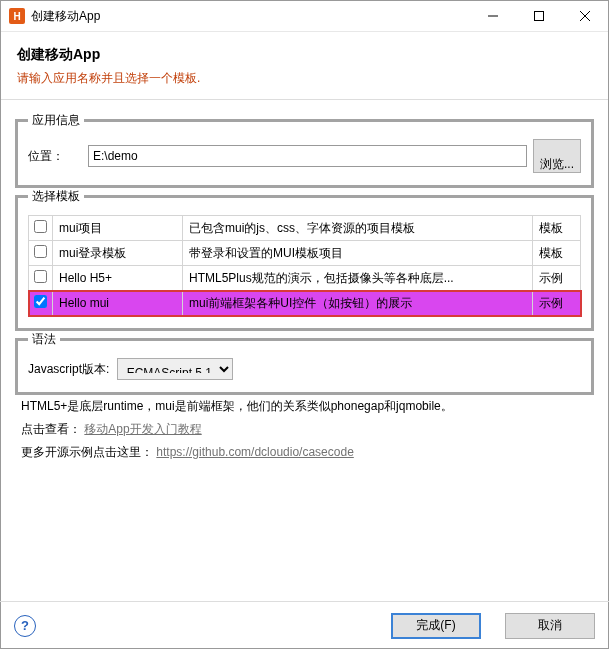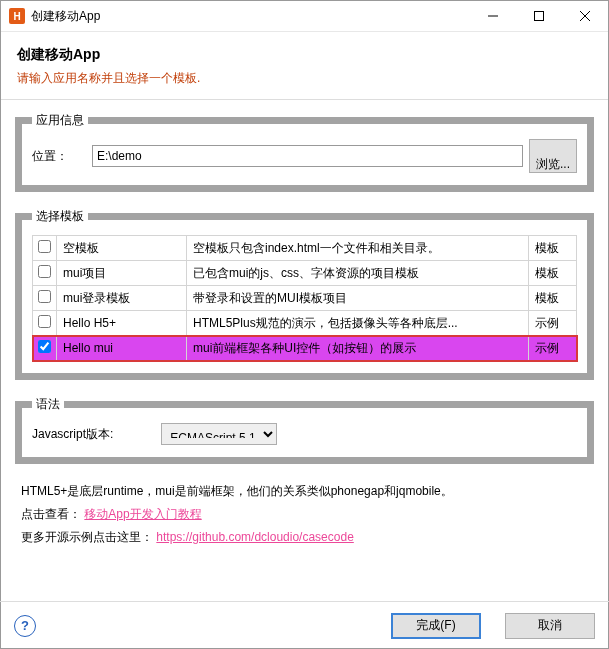--- a/index.html
+++ b/index.html
@@ -14,48 +14,48 @@
   .winbtn svg { pointer-events: none; }
 
   
   .header { padding: 14px 16px 12px 16px; border-bottom: 1px solid #ddd; }
   .header h1 { font-size: 14px; font-weight: bold; margin-bottom: 6px; }
   .header .subtitle { font-size: 12px; color: #c2410c; }
 
   
   .content { padding: 12px 14px 0 14px; }
 
-  fieldset { border: 7px solid #a3a3a3; margin-bottom: 16px; padding: 10px 10px 12px 10px; }
+  fieldset { border: 3px solid #a3a3a3; margin-bottom: 0; padding: 10px 10px 12px 10px; }
   fieldset legend { padding: 0 4px; font-size: 12px; }
 
   .form-row { display: flex; align-items: center; margin-bottom: 10px; }
   .form-row:last-child { margin-bottom: 0; }
   .form-row label { width: 60px; font-size: 12px; }
   .form-row input[type=text] { flex: 1; height: 22px; border: 1px solid #999; padding: 0 4px; font-size: 12px; font-family: inherit; }
   .form-row input.accent { border: 2px solid #1c57b5; }
   .form-row .browse-btn { margin-left: 6px; height: 23px; padding: 16px 6px; border: 1px solid #adadad; background: #e1e1e1; font-size: 12px; font-family: inherit; }
 
   
   .tmpl-table { width: 100%; border: 1px solid #bcbcbc; border-collapse: collapse; }
   .tmpl-table tr { height: 25px; }
   .tmpl-table td { border: 1px solid #d4d4d4; padding: 0 6px; font-size: 12px; vertical-align: middle; }
   .tmpl-table td.cb { width: 24px; text-align: center; padding: 0; }
   .tmpl-table td.name { width: 130px; }
   .tmpl-table td.kind { width: 48px; }
   .tmpl-table tr.selected td { background: #d946ef; }
   input[type=checkbox] { width: 13px; height: 13px; }
 
   
-  .syntax-row { display: flex; align-items: center; gap: 40px; }
+  .syntax-row { display: flex; align-items: center; }
   .syntax-row label { margin-right: 8px; }
-  .syntax-row select { height: 22px; border: 1px solid #adadad; font-size: 12px; padding: 6px 4px; font-family: inherit; }
+  .syntax-row select { height: 22px; border: 1px solid #adadad; font-size: 12px; padding: 6px 4px; font-family: inherit; text-align: center; }
 
   
   .bottom-text { padding: 0 20px; font-size: 12px; line-height: 1.9; }
-  .bottom-text a { color: #ec4899; text-decoration: underline; }
+  .bottom-text a { color: #737373; text-decoration: underline; }
 
   
   .footer { position: absolute; bottom: 0; left: 0; right: 0; height: 48px; border-top: 1px solid #ddd; display: flex; align-items: center; padding: 0 14px; }
   .footer .help { width: 22px; height: 22px; border: 1.5px solid #2862bd; border-radius: 50%; display: flex; align-items: center; justify-content: center; color: #2862bd; font-weight: bold; font-size: 13px; }
   .footer .spacer { flex: 1; }
   .footer button { height: 26px; width: 90px; margin-left: 24px; border: 1px solid #adadad; background: #e1e1e1; font-size: 12px; font-family: inherit; }
   .footer button.primary { border: 2px solid #3b82d6; }
 </style>
 </head>
 <body>
@@ -95,26 +95,20 @@
       <label>位置：</label>
       <input type="text" value="E:\demo" style="">
       <button class="browse-btn">浏览...</button>
     </div>
   </fieldset>
 
   <fieldset>
     <legend>选择模板</legend>
     <table class="tmpl-table">
       <tbody id="tmpl-body">
-          <tr>
-            <td class="cb"><input type="checkbox" style=""></td>
-            <td class="name">空模板</td>
-            <td>空模板只包含index.html一个文件和相关目录。</td>
-            <td class="kind">模板</td>
-          </tr>
           <tr>
             <td class="cb"><input type="checkbox" style=""></td>
             <td class="name">mui项目</td>
             <td>已包含mui的js、css、字体资源的项目模板</td>
             <td class="kind">模板</td>
           </tr>
           <tr>
             <td class="cb"><input type="checkbox" style=""></td>
             <td class="name">mui登录模板</td>
             <td>带登录和设置的MUI模板项目</td>

